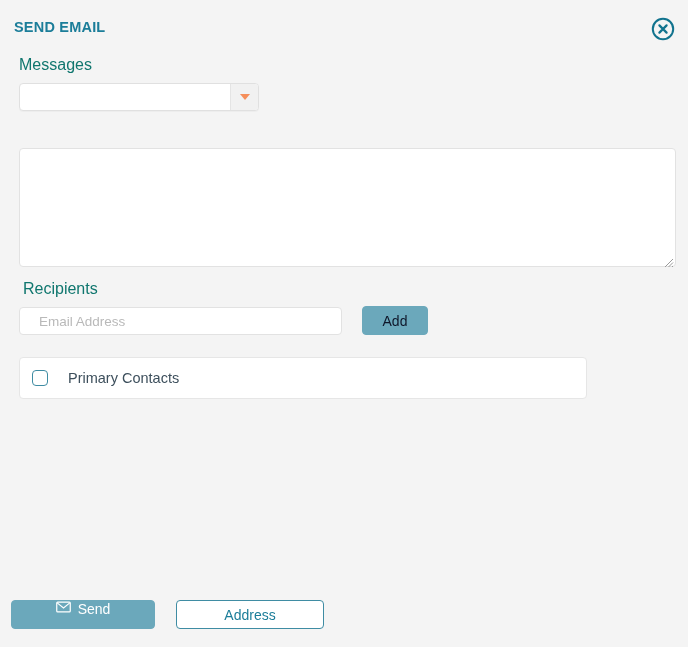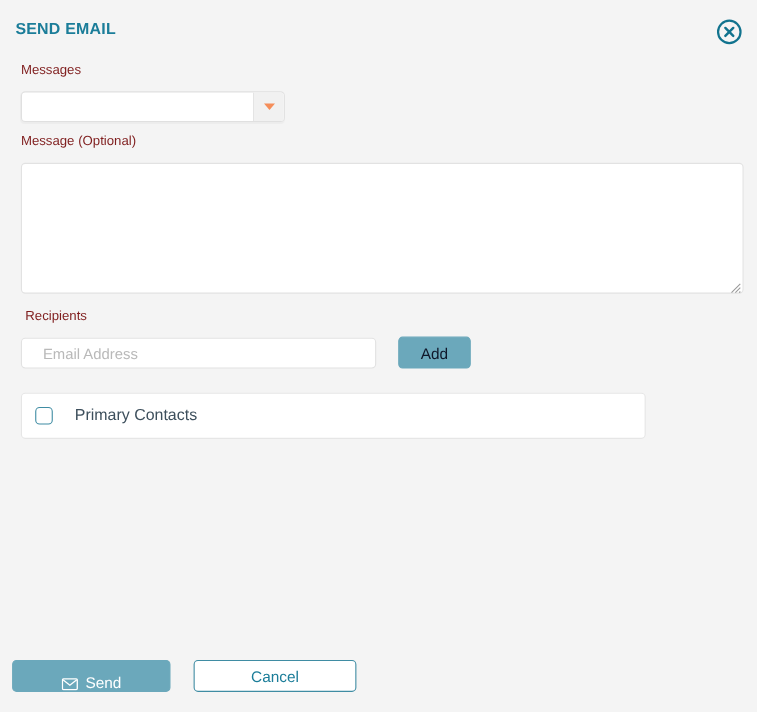--- a/index.html
+++ b/index.html
@@ -46,22 +46,22 @@
     top: 17px;
     width: 24px;
     height: 24px;
     cursor: pointer;
     line-height: 0;
   }
 
   
   .field-label {
     position: absolute;
-    font-size: 12px;
-    color: #7f1d1d;
+    font-size: 16px;
+    color: #0f766e;
     white-space: nowrap;
   }
 
   
   .select-wrap {
     position: absolute;
     left: 19px;
     top: 83px;
     width: 240px;
     height: 28px;
@@ -211,21 +211,21 @@
     width: 144px;
     height: 29px;
     background: #6ba8bb;
     border: 1px solid #6ba8bb;
     border-radius: 4px;
     color: #ffffff;
     font-family: "Liberation Sans", sans-serif;
     font-size: 14px;
     cursor: pointer;
     display: flex;
-    align-items: flex-end;
+    align-items: flex-start;
     justify-content: center;
     gap: 7px;
     padding: 0;
   }
   .cancel-btn {
     position: absolute;
     left: 176px;
     top: 600px;
     width: 148px;
     height: 29px;
@@ -261,21 +261,20 @@
 
   <div class="field-label" style="left:19px; top:56px;">Messages</div>
 
   <div class="select-wrap">
     <div class="select-value"></div>
     <div class="select-arrow-box">
       <div class="caret-down"></div>
     </div>
   </div>
 
-  <div class="field-label" style="left:19px; top:121px;">Message (Optional)</div>
 
   <textarea class="msg-area" placeholder="" style=""></textarea>
 
   <div class="resize-grip">
     <svg width="11" height="11" viewBox="0 0 11 11">
       <path d="M10 2 L2 10 M10 5.5 L5.5 10 M10 9 L9 10" stroke="#9a9a9a" stroke-width="1"></path>
     </svg>
   </div>
 
   <div class="field-label" style="left:23px; top:280px;">Recipients</div>
@@ -298,15 +297,15 @@
   <button class="send-btn">
     <span class="envelope">
       <svg width="15" height="12" viewBox="0 0 16 12">
         <rect x="0.8" y="0.8" width="14.4" height="10.4" rx="1" fill="none" stroke="#ffffff" stroke-width="1.3"></rect>
         <path d="M1.3 1.6 L8 7 L14.7 1.6" fill="none" stroke="#ffffff" stroke-width="1.3"></path>
       </svg>
     </span>
     <span>Send</span>
   </button>
 
-  <button class="cancel-btn">Cancel</button>
+  <button class="cancel-btn">Address</button>
 
 </div>
 
 </body></html>

